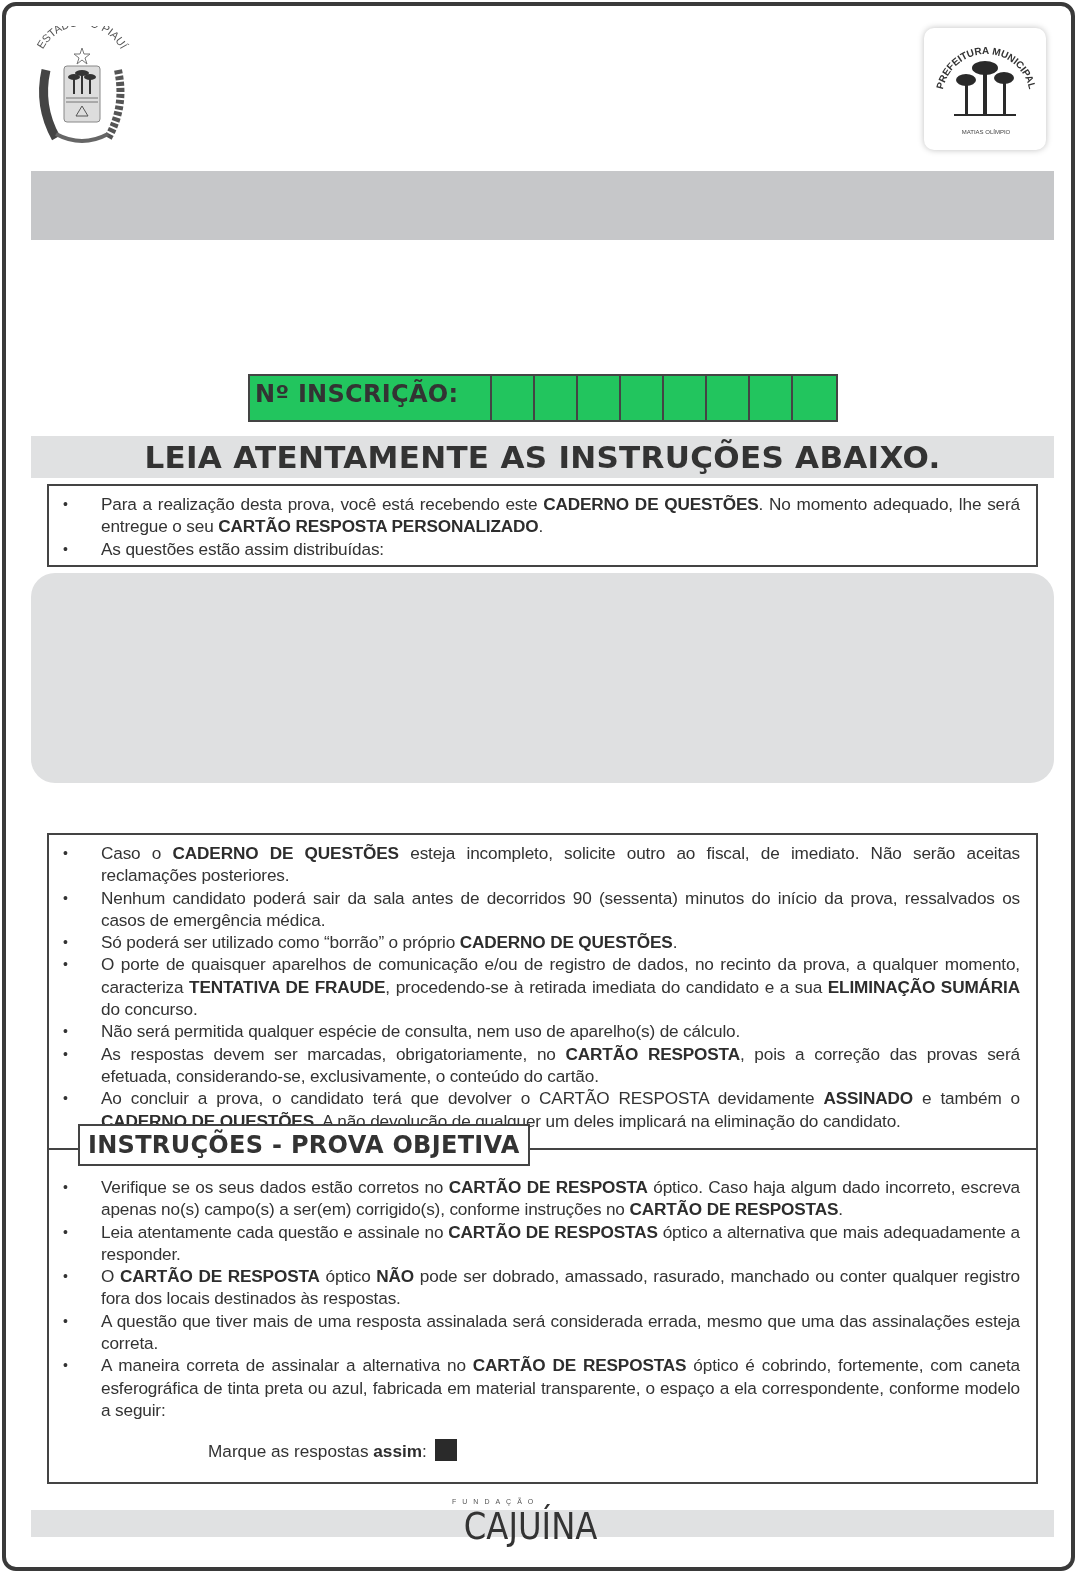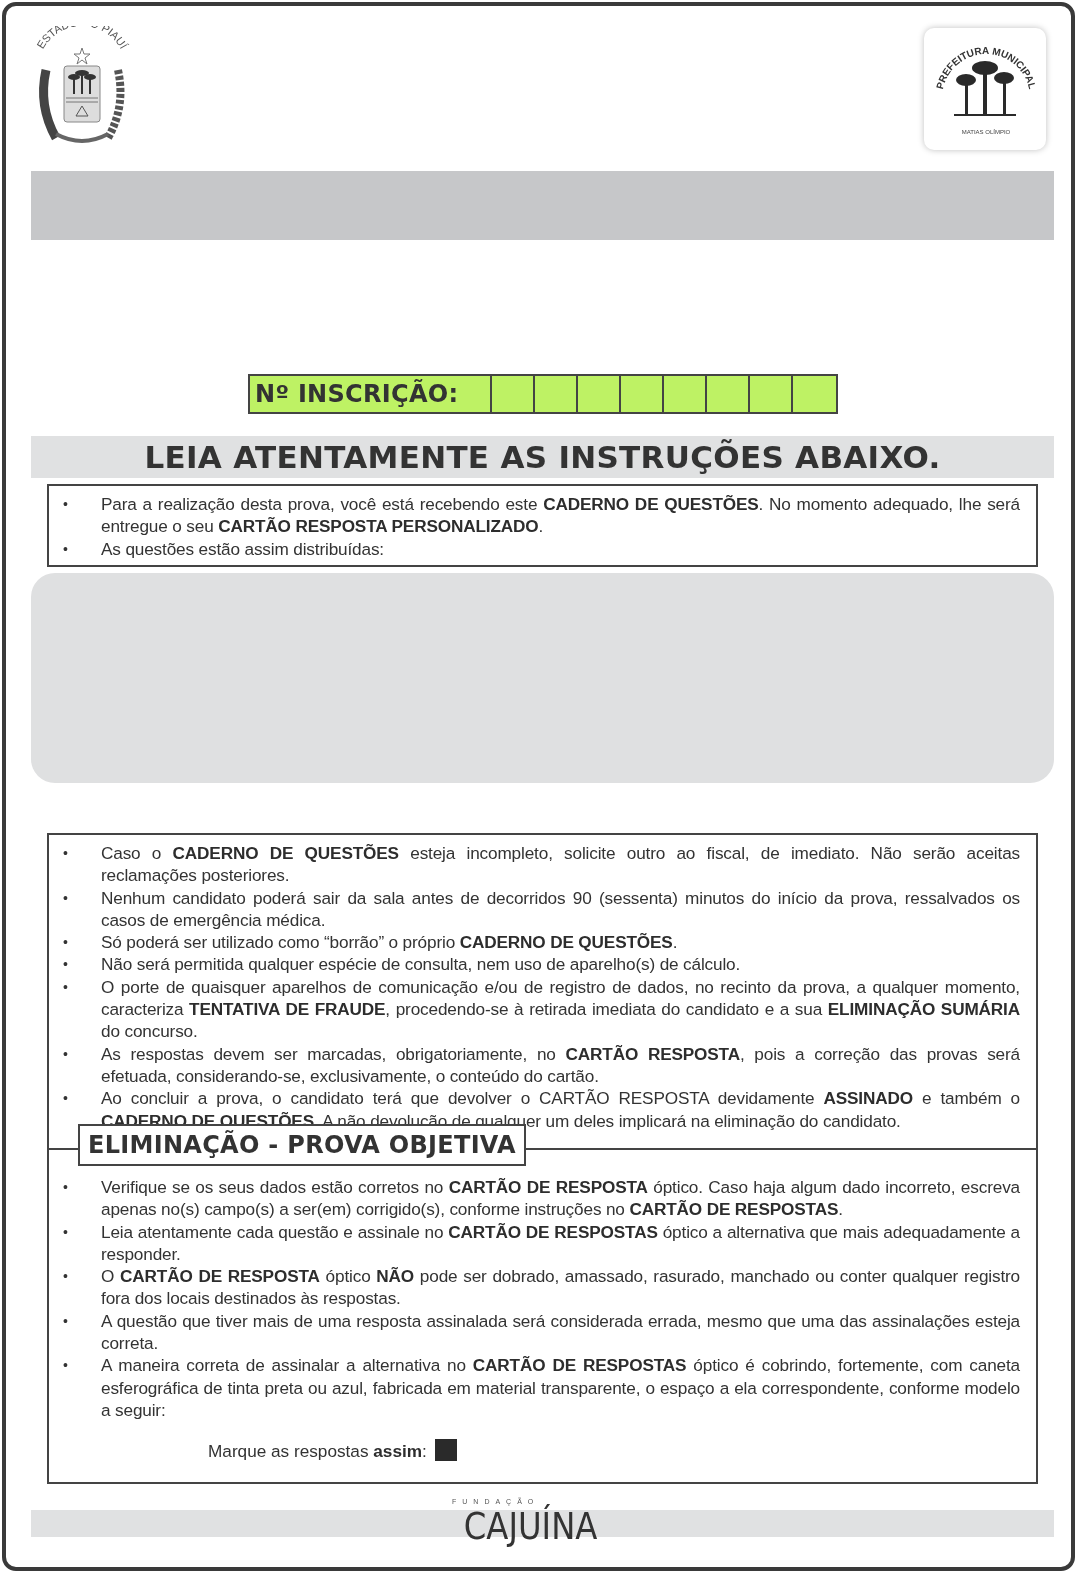--- a/index.html
+++ b/index.html
@@ -14,22 +14,22 @@
   .logo-left { position: absolute; left: 26px; top: 26px; width: 112px; height: 124px; }
   .logo-right {
     position: absolute; left: 924px; top: 28px; width: 122px; height: 122px;
     border-radius: 10px; background: #fff;
     box-shadow: 0 0 6px rgba(0,0,0,0.25);
   }
 
   .title-band { position: absolute; left: 31px; top: 171px; width: 1023px; height: 69px; background: #c6c7c9; }
 
   .inscricao {
-    position: absolute; left: 248px; top: 374px; height: 40px;
-    display: flex; border: 2px solid #444; background: #bef264;
+    position: absolute; left: 248px; top: 374px; height: 48px;
+    display: flex; border: 2px solid #444; background: #22c55e;
   }
   .inscricao .lbl {
     font-family: "DejaVu Sans", sans-serif; font-weight: bold; font-size: 24px; color: #333;
     padding: 4px 8px 0 5px; border-right: 2px solid #444; width: 242px; letter-spacing: 0.3px;
   }
   .inscricao .cell { width: 43px; border-right: 2px solid #444; }
   .inscricao .cell:last-child { border-right: none; }
 
   .read-band {
     position: absolute; left: 31px; top: 436px; width: 1023px; height: 42px;
@@ -145,39 +145,39 @@
     </ul>
 </div>
 
 <div class="gray-rounded"></div>
 
 <div class="box box2">
   <ul>
       <li><span>Caso o </span><b>CADERNO DE QUESTÕES</b><span> esteja incompleto, solicite outro ao fiscal, de imediato. Não serão aceitas reclamações posteriores.</span></li>
       <li><span>Nenhum candidato poderá sair da sala antes de decorridos 90 (sessenta) minutos do início da prova, ressalvados os casos de emergência médica.</span></li>
       <li><span>Só poderá ser utilizado como “borrão” o próprio </span><b>CADERNO DE QUESTÕES</b><span>.</span></li>
+      <li><span>O porte de quaisquer aparelhos de comunicação e/ou de registro de dados, no recinto da prova, a qualquer momento, caracteriza </span><b>TENTATIVA DE FRAUDE</b><span>, procedendo-se à retirada imediata do candidato e a sua </span><b>ELIMINAÇÃO SUMÁRIA</b><span> do concurso.</span></li>
       <li><span>Não será permitida qualquer espécie de consulta, nem uso de aparelho(s) de cálculo.</span></li>
-      <li><span>O porte de quaisquer aparelhos de comunicação e/ou de registro de dados, no recinto da prova, a qualquer momento, caracteriza </span><b>TENTATIVA DE FRAUDE</b><span>, procedendo-se à retirada imediata do candidato e a sua </span><b>ELIMINAÇÃO SUMÁRIA</b><span> do concurso.</span></li>
       <li><span>As respostas devem ser marcadas, obrigatoriamente, no </span><b>CARTÃO RESPOSTA</b><span>, pois a correção das provas será efetuada, considerando-se, exclusivamente, o conteúdo do cartão.</span></li>
       <li><span>Ao concluir a prova, o candidato terá que devolver o CARTÃO RESPOSTA devidamente </span><b>ASSINADO</b><span> e também o </span><b>CADERNO DE QUESTÕES</b><span>. A não devolução de qualquer um deles implicará na eliminação do candidato.</span></li>
     </ul>
 </div>
 
 <div class="box box3">
   <ul>
       <li><span>Verifique se os seus dados estão corretos no </span><b>CARTÃO DE RESPOSTA</b><span> óptico. Caso haja algum dado incorreto, escreva apenas no(s) campo(s) a ser(em) corrigido(s), conforme instruções no </span><b>CARTÃO DE RESPOSTAS</b><span>.</span></li>
       <li><span>Leia atentamente cada questão e assinale no </span><b>CARTÃO DE RESPOSTAS</b><span> óptico a alternativa que mais adequadamente a responder.</span></li>
       <li><span>O </span><b>CARTÃO DE RESPOSTA</b><span> óptico </span><b>NÃO</b><span> pode ser dobrado, amassado, rasurado, manchado ou conter qualquer registro fora dos locais destinados às respostas.</span></li>
       <li><span>A questão que tiver mais de uma resposta assinalada será considerada errada, mesmo que uma das assinalações esteja correta.</span></li>
       <li><span>A maneira correta de assinalar a alternativa no </span><b>CARTÃO DE RESPOSTAS</b><span> óptico é cobrindo, fortemente, com caneta esferográfica de tinta preta ou azul, fabricada em material transparente, o espaço a ela correspondente, conforme modelo a seguir:</span></li>
     </ul>
   <div class="mark-example">
     <span>Marque as respostas </span><b>assim</b><span>:</span><span class="mark-square"></span>
   </div>
 </div>
 
-<div class="section-label">ELIMINAÇÃO - PROVA OBJETIVA</div>
+<div class="section-label">INSTRUÇÕES - PROVA OBJETIVA</div>
 
 <div class="footer-band"></div>
 <div class="footer-logo">
   <span class="small">FUNDAÇÃO</span>
   <span class="big">CAJUÍNA</span>
 </div>
 
 </body></html>

